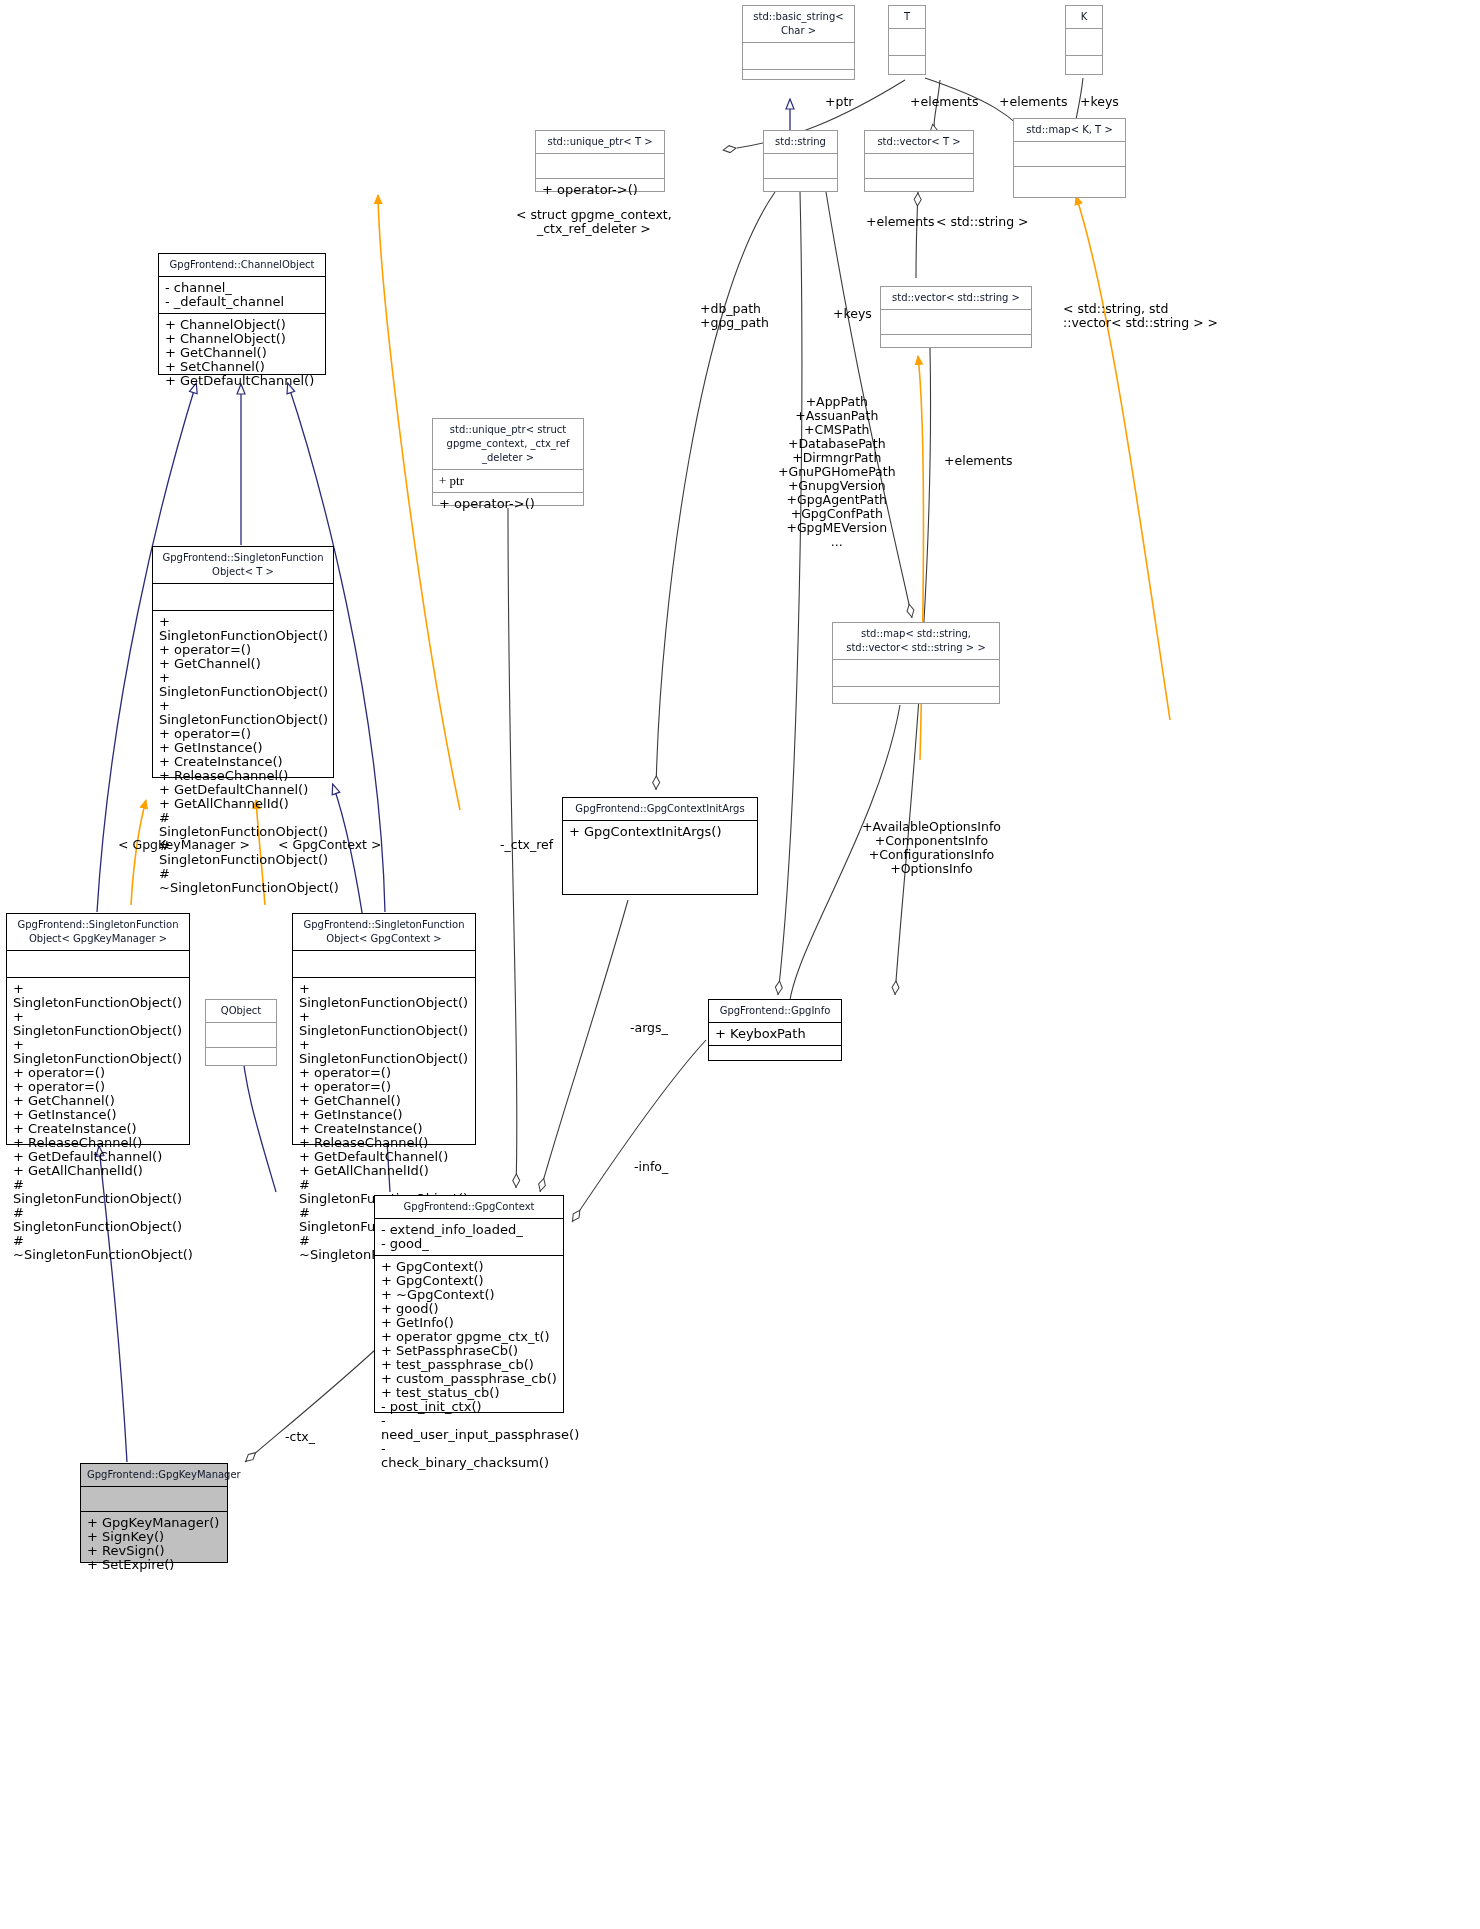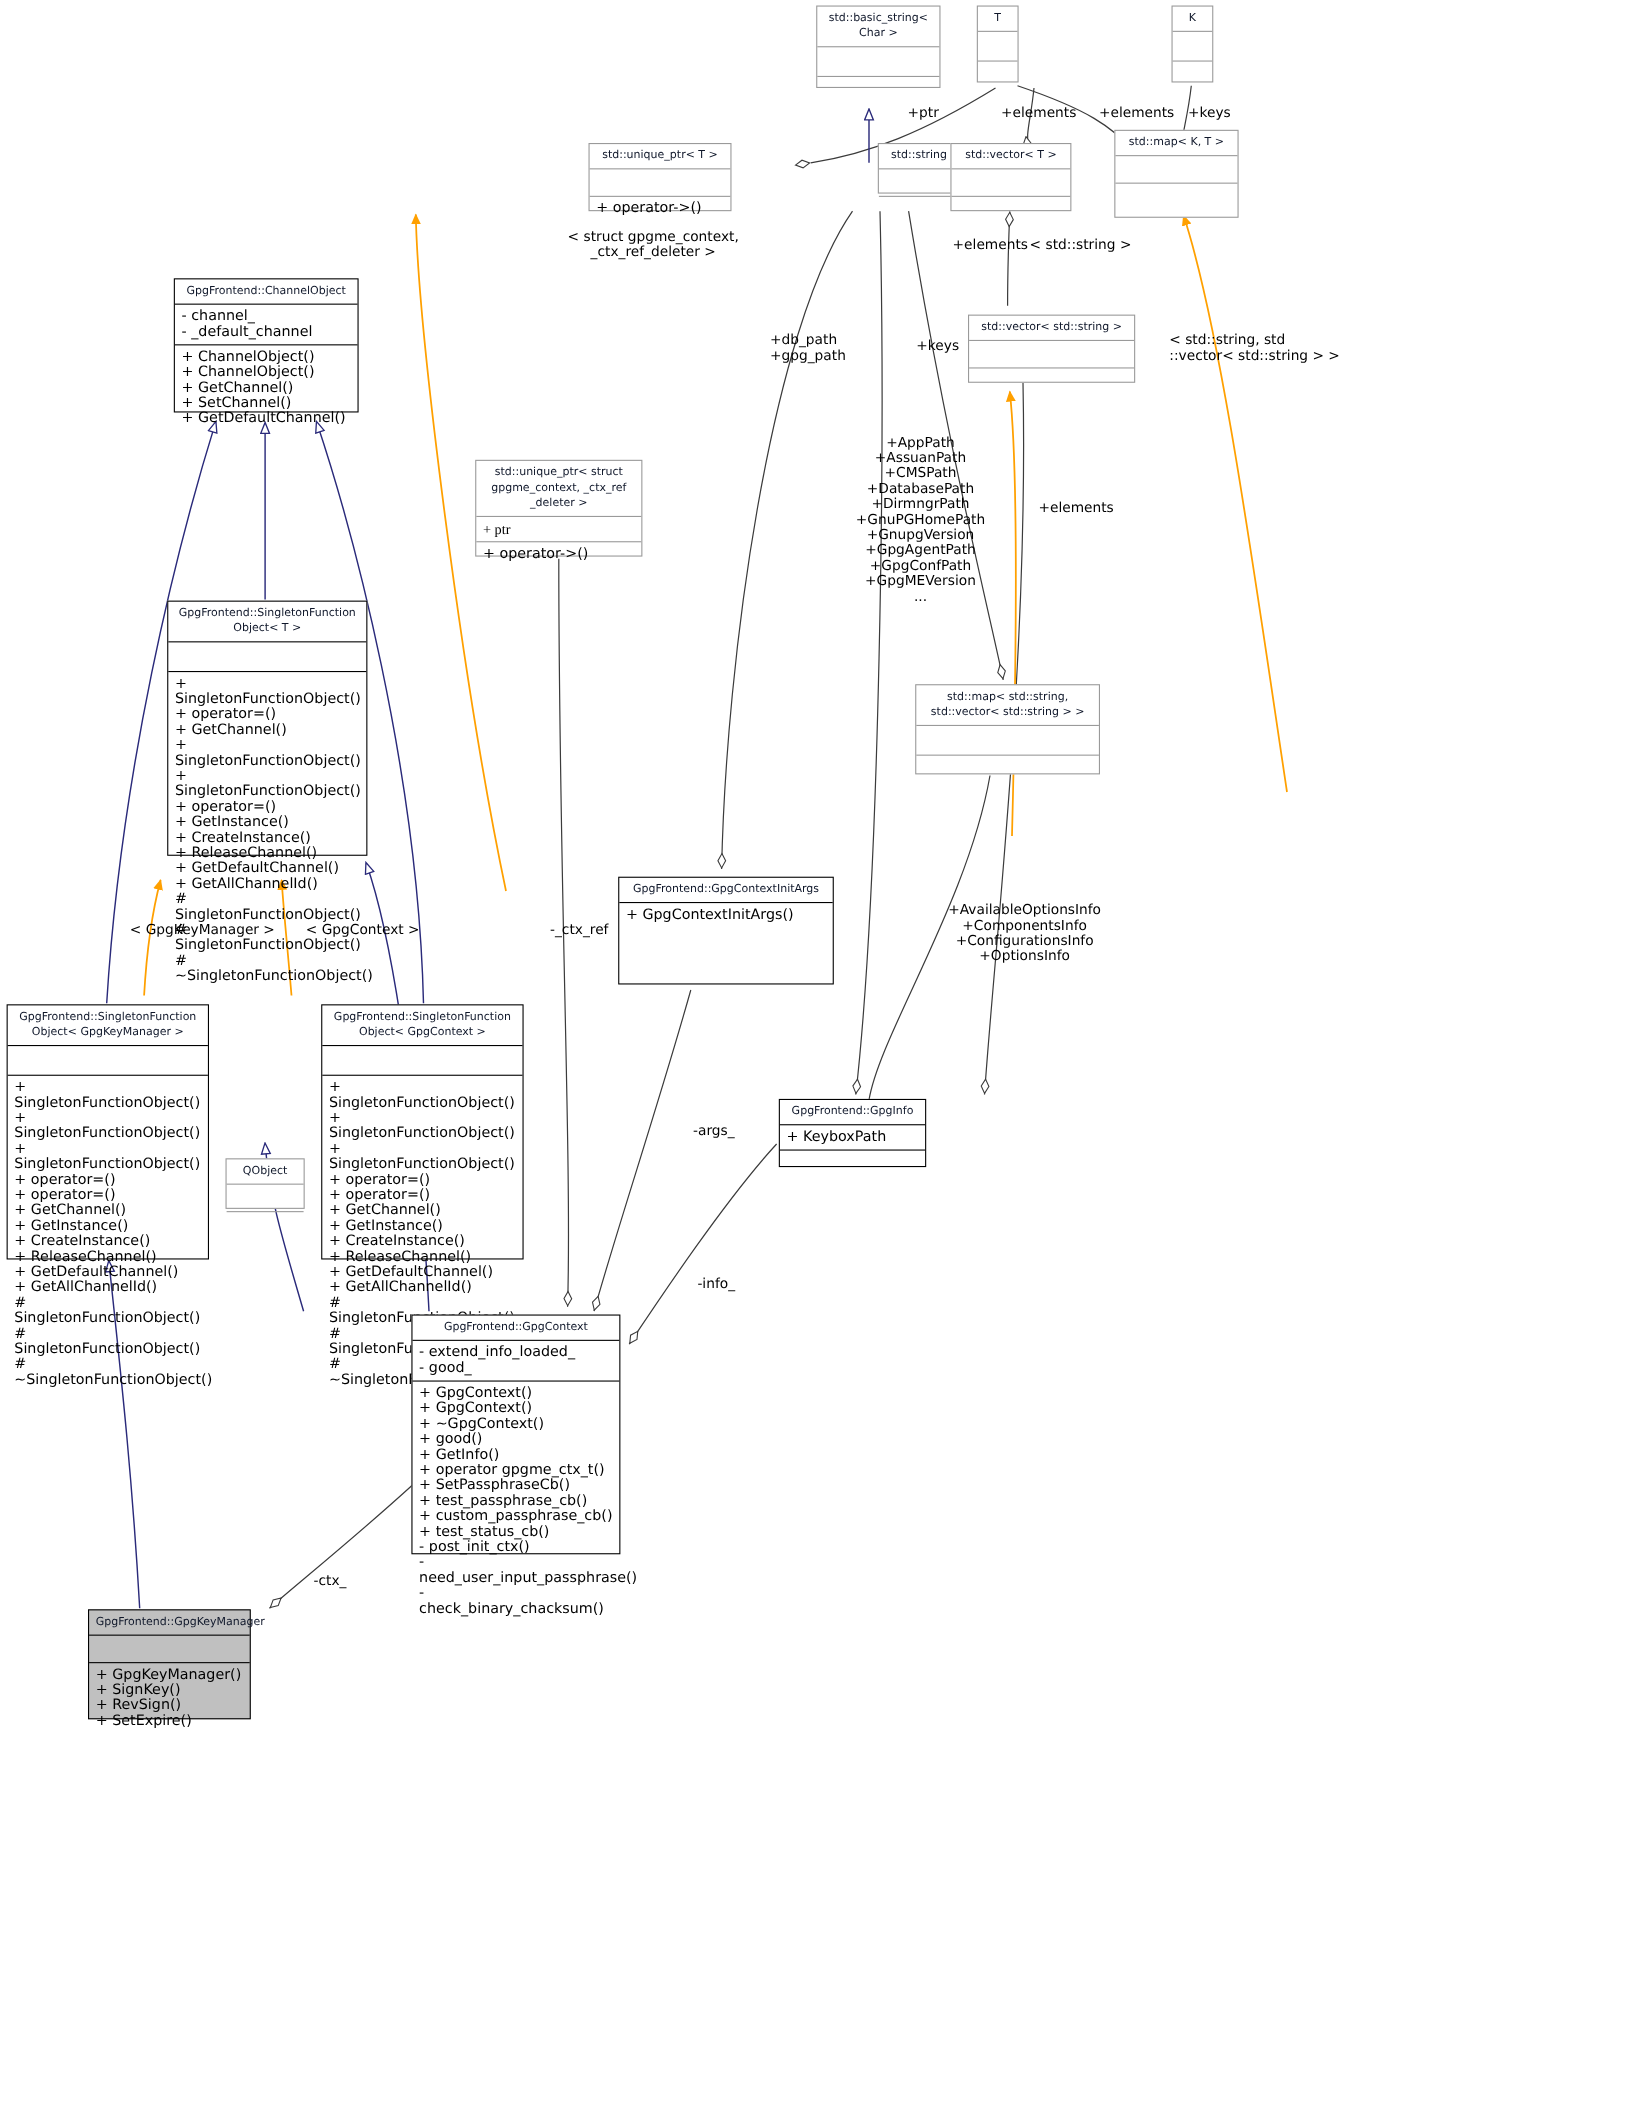--- a/index.html
+++ b/index.html
@@ -112,21 +112,21 @@
     <div class="attrs empty"></div>
     <div class="ops empty"></div>
   </div>
 
   <div class="node plain" style="left:535px;top:130px;width:130px;height:62px;">
     <div class="title">std::unique_ptr&lt; T &gt;</div>
     <div class="attrs empty" style="height:16px;"></div>
     <div class="ops">+ operator-&gt;()</div>
   </div>
 
-  <div class="node plain" style="left:763px;top:130px;width:75px;height:46px;margin-left:35px;">
+  <div class="node plain" style="left:763px;top:130px;width:75px;height:62px;">
     <div class="title">std::string</div>
     <div class="attrs empty" style="height:16px;"></div>
     <div class="ops empty" style="height:16px;"></div>
   </div>
 
   <div class="node plain" style="left:864px;top:130px;width:110px;height:62px;">
     <div class="title">std::vector&lt; T &gt;</div>
     <div class="attrs empty" style="height:16px;"></div>
     <div class="ops empty" style="height:16px;"></div>
   </div>
@@ -222,21 +222,21 @@
 + GetInstance()
 + CreateInstance()
 + ReleaseChannel()
 + GetDefaultChannel()
 + GetAllChannelId()
 # SingletonFunctionObject()
 # SingletonFunctionObject()
 # ~SingletonFunctionObject()</div>
   </div>
 
-  <div class="node plain" style="left:205px;top:1053px;width:72px;height:46px;">
+  <div class="node plain" style="left:205px;top:999px;width:72px;height:67px;">
     <div class="title">QObject</div>
     <div class="attrs empty" style="height:16px;"></div>
     <div class="ops empty" style="height:16px;"></div>
   </div>
 
   <div class="node strong" style="left:562px;top:797px;width:196px;height:98px;">
     <div class="title">GpgFrontend::GpgContextInitArgs</div>
     <div class="ops">+ GpgContextInitArgs()</div>
   </div>
 

